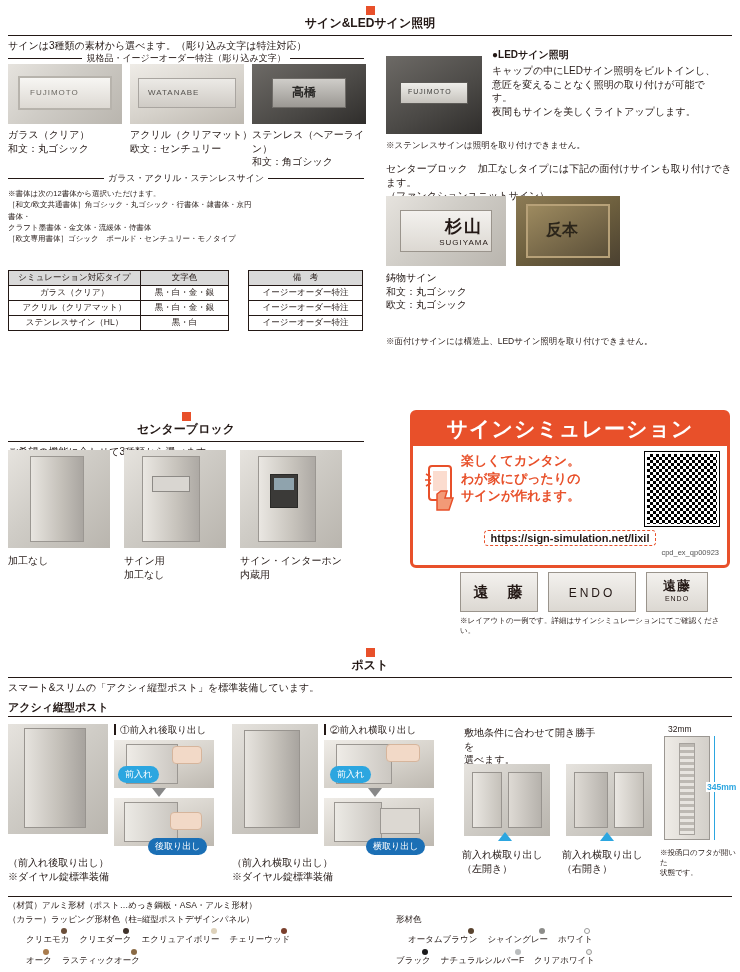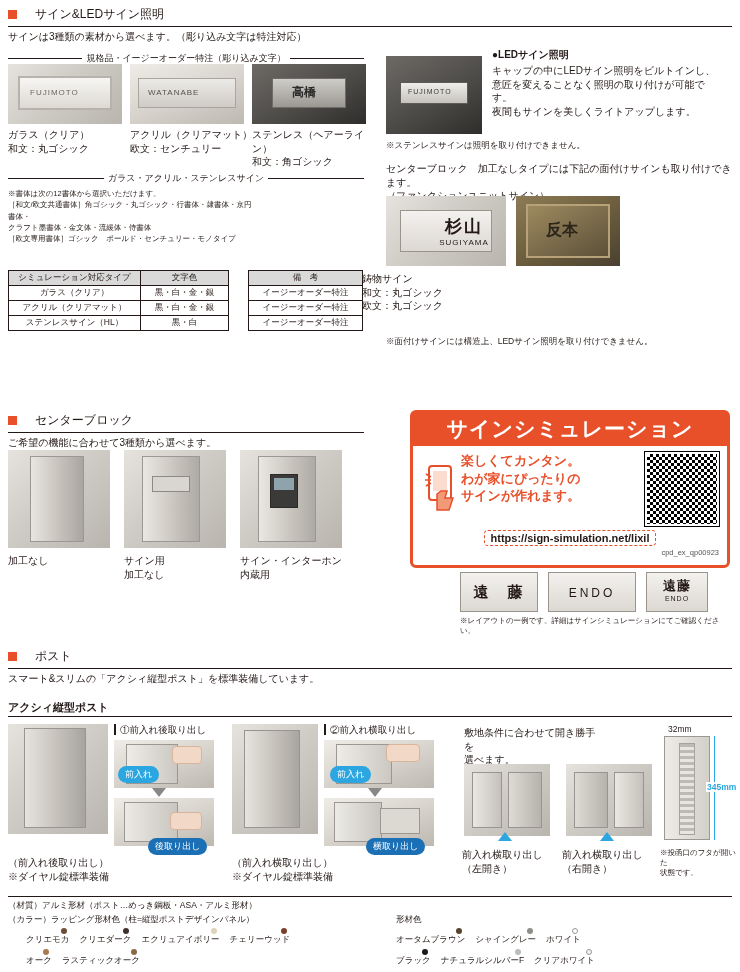--- a/index.html
+++ b/index.html
@@ -9,21 +9,21 @@
     font-family: "Liberation Sans", sans-serif;
     background: #ffffff;
     color: #231815;
     font-size: 10px;
     position: relative;
     overflow: hidden;
   }
   .page { position:relative; width:740px; height:972px; }
 
   
-  .sec-head { display:flex; align-items:center; gap:18px; font-weight:normal; font-size:12px; }
+  .sec-head { display:flex; align-items:center; gap:0; font-weight:bold; font-size:12px;flex-direction:column; }
   .sq { width:9px; height:9px; background:#e8502a; display:inline-block; }
   .hr-black { border:0; border-top:1px solid #231815; margin:3px 0 0 0; }
 
   .abs { position:absolute; }
 
   
   .ph { background:#c9c6c1; position:relative; overflow:hidden; }
   .ph.g1 { background:linear-gradient(135deg,#e6e3de 0%,#cfccc6 45%,#b9b5ae 100%); }
   .ph.g2 { background:linear-gradient(160deg,#efece7 0%,#d6d2cb 55%,#bdb8b0 100%); }
   .ph.dark { background:linear-gradient(150deg,#6d6a66 0%,#4a4845 60%,#2f2d2b 100%); }
@@ -194,21 +194,21 @@
       </div>
     </div>
   </div>
   <div class="abs" style="left:516px; top:196px; width:104px; height:70px;">
     <div class="ph bronze" style="width:104px;height:70px;">
       <div class="abs" style="left:10px;top:8px;width:84px;height:54px;border:2px solid #b7a178;background:linear-gradient(150deg,#9d8a5f,#5c5039);"></div>
       <div class="abs" style="left:30px;top:24px;font-size:16px;font-weight:bold;color:#2b251a;">反本</div>
     </div>
   </div>
 
-  <div class="abs cap" style="left:362px; top:272px; width:124px;">
+  <div class="abs cap" style="left:386px; top:272px; width:124px;font-family:Liberation Mono, monospace;">
     <div>鋳物サイン</div>
     <div>和文：丸ゴシック</div>
     <div>欧文：丸ゴシック</div>
   </div>
 
   <div class="abs small" style="left:386px; top:336px; width:340px;">※面付けサインには構造上、LEDサイン照明を取り付けできません。</div>
 
   <div class="abs" style="left:8px; top:412px; width:356px;">
     <div class="sec-head">
       <span class="sq"></span>
@@ -436,21 +436,21 @@
         </div>
       <div class="cl-item">
           <span class="swatch" style="background:#8a6a45"></span>
           <span>ラスティックオーク</span>
         </div>
     </div>
   </div>
 
   <div class="abs small" style="left:396px; top:914px;">形材色</div>
   <div class="abs" style="left:396px; top:928px; width:330px;">
-    <div class="cl-row" style="margin-bottom:3px;">
+    <div class="cl-row" style="margin-bottom:3px;margin-left:12px;">
       <div class="cl-item">
           <span class="swatch" style="background:#59432f"></span>
           <span>オータムブラウン</span>
         </div>
       <div class="cl-item">
           <span class="swatch" style="background:#8d8d8a"></span>
           <span>シャイングレー</span>
         </div>
       <div class="cl-item">
           <span class="swatch" style="background:#ffffff;border:1px solid #999"></span>

